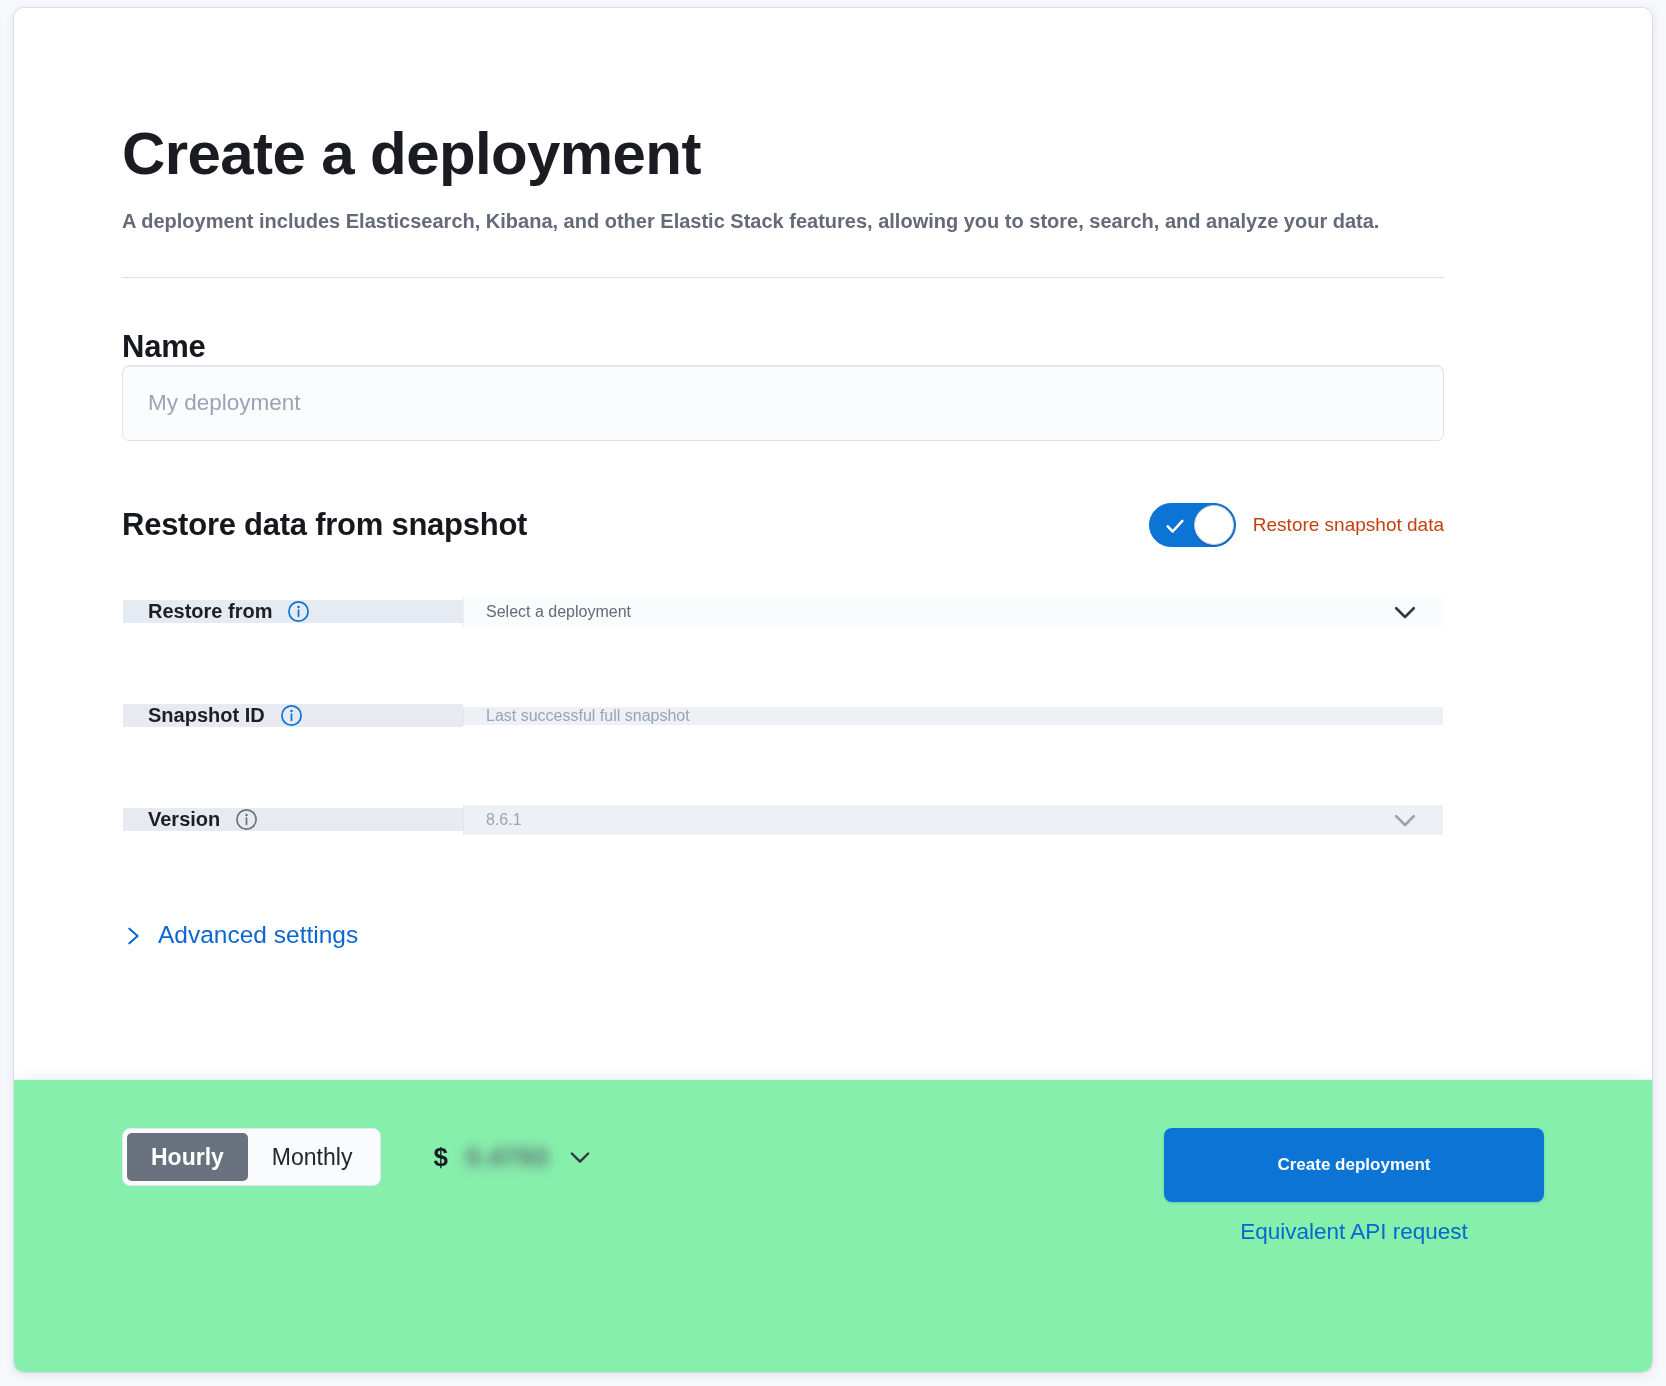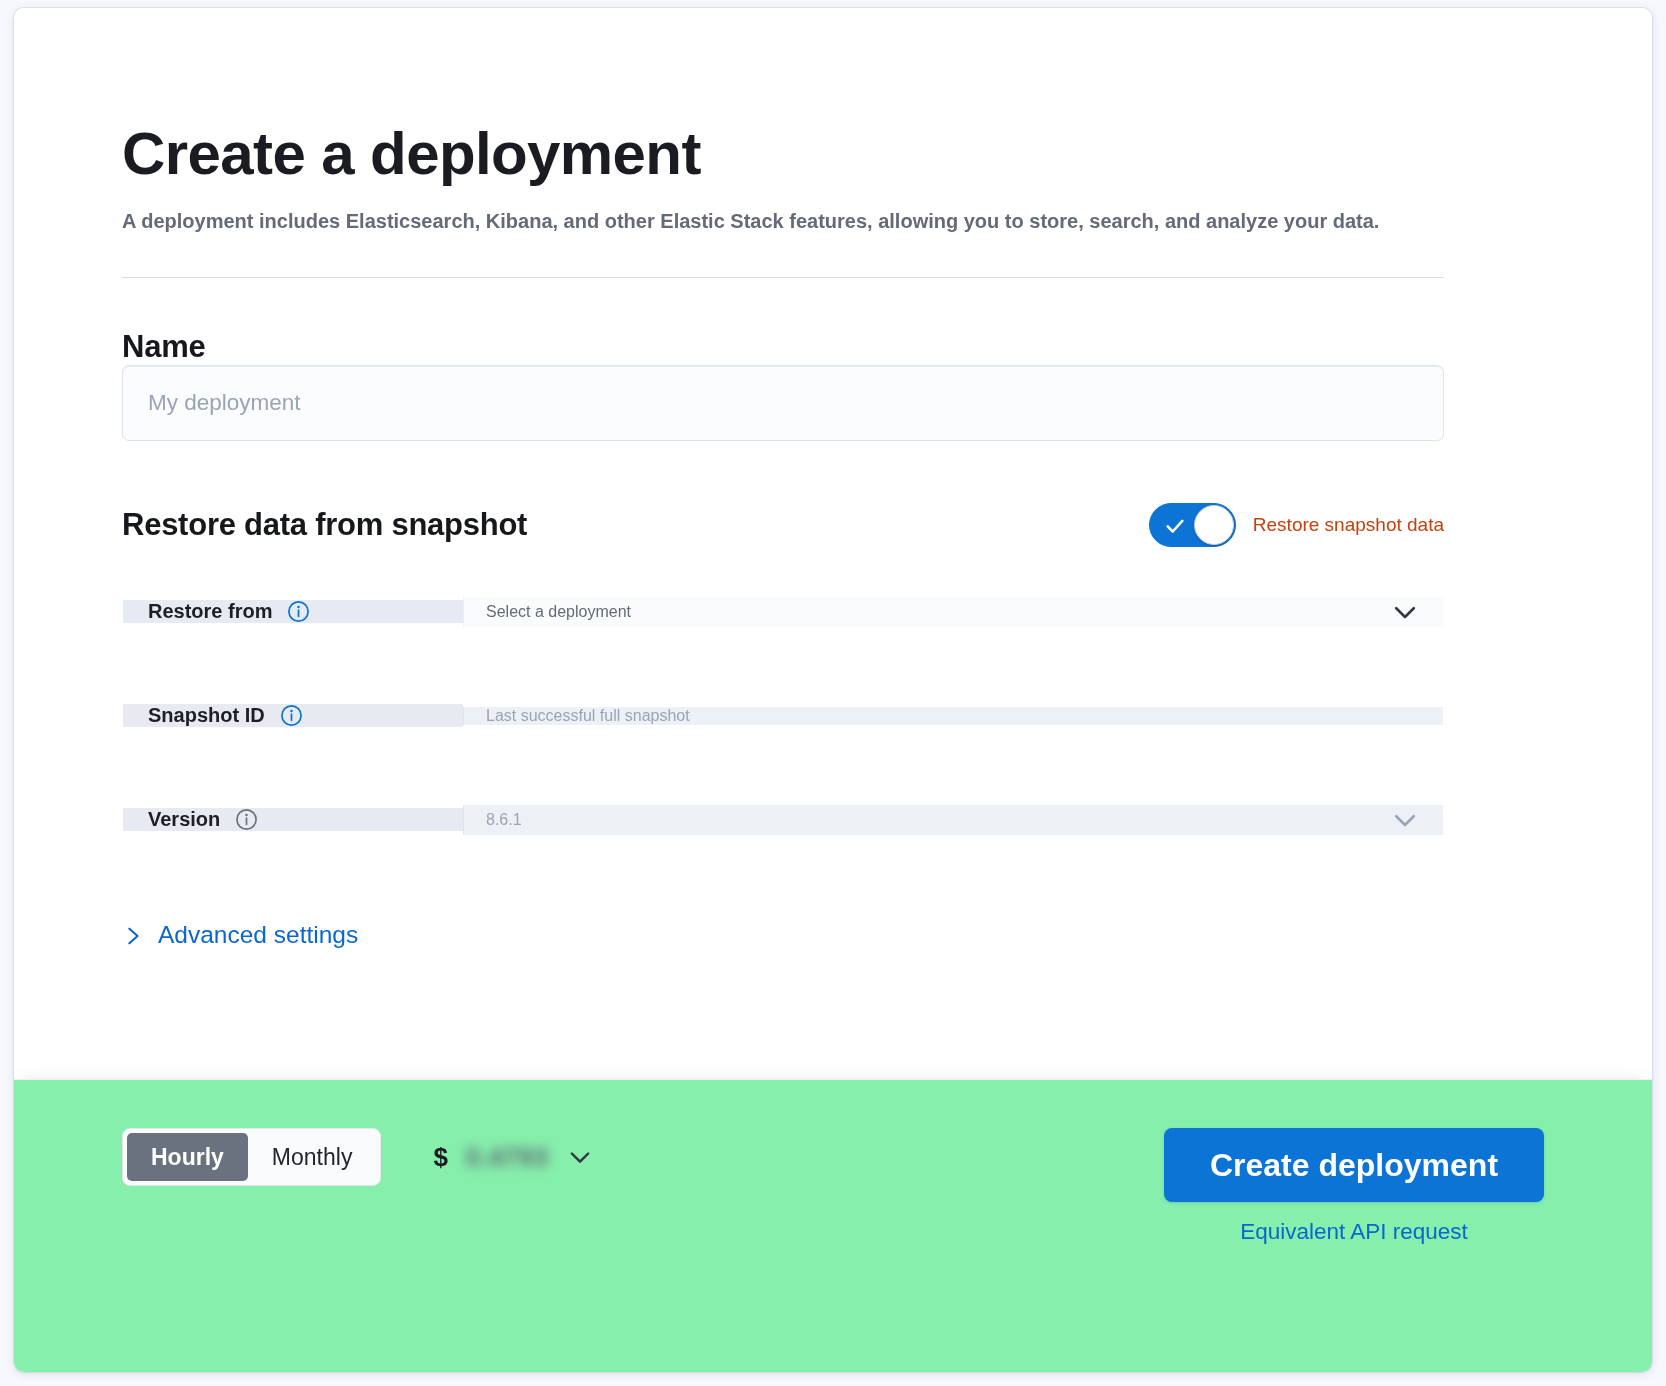--- a/index.html
+++ b/index.html
@@ -321,21 +321,21 @@
     width: 380px;
     display: flex;
     flex-direction: column;
     align-items: stretch;
   }
   .primary-btn {
     height: 74px;
     background: #0b74d4;
     border-radius: 8px;
     color: #ffffff;
-    font-size: 32px;
+    font-size: 17px;
     font-weight: 700;
     display: flex;
     align-items: center;
     justify-content: center;
     cursor: pointer;
     border: none;
     box-shadow: 0 1px 3px rgba(11,116,212,0.28);
   }
   .api-link {
     margin-top: 17px;

